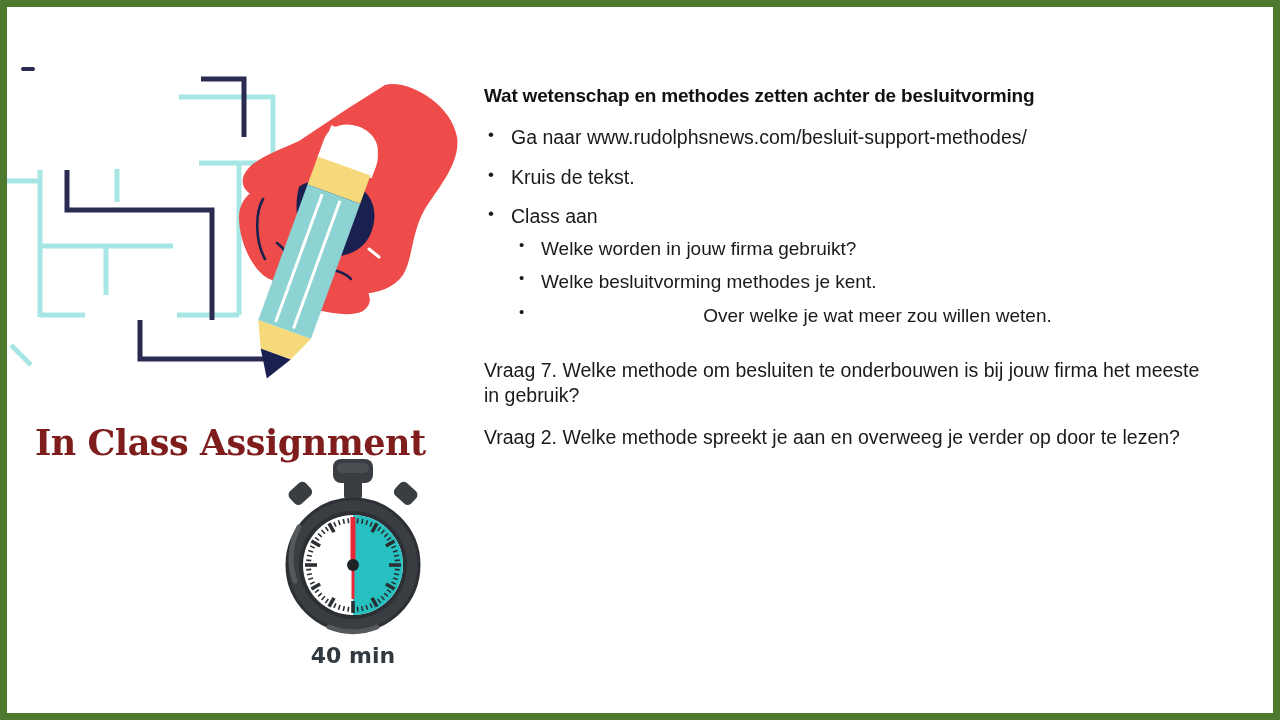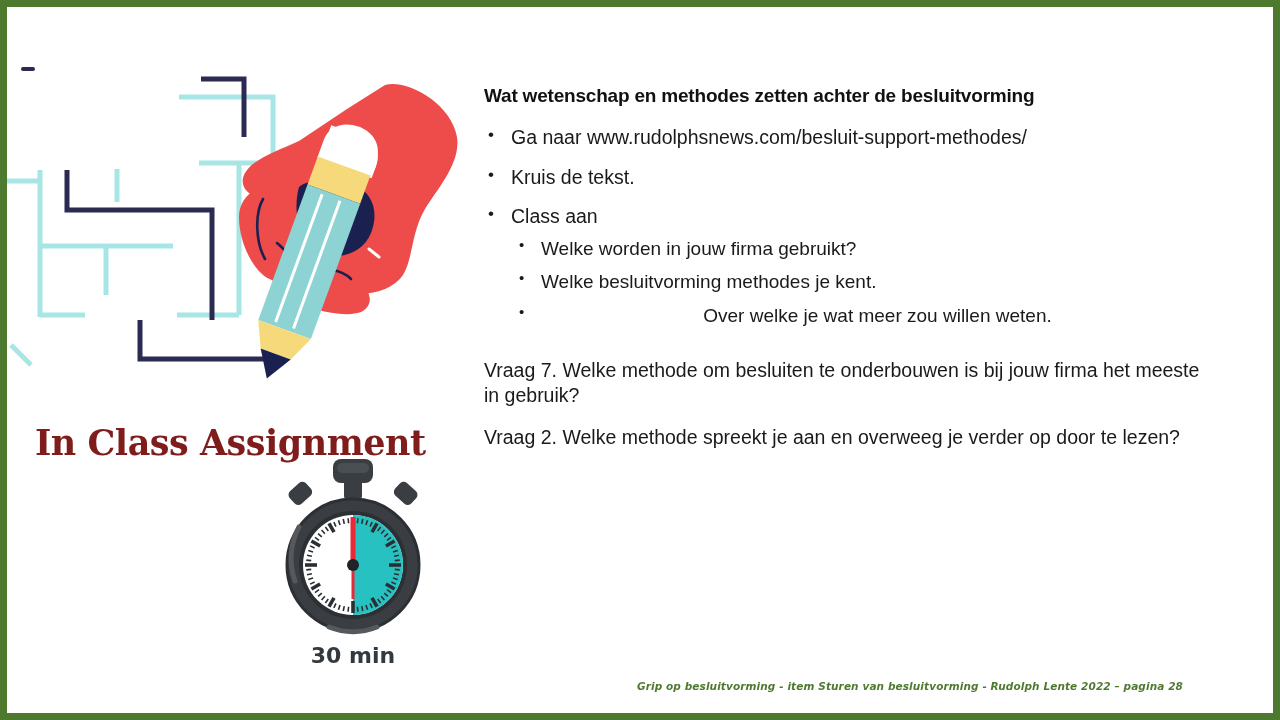--- a/index.html
+++ b/index.html
@@ -359,21 +359,21 @@
             <line x1="0" y1="-48" x2="0" y2="-38" transform="rotate(330)"></line>
           </g>
         </g>
 
         <rect x="85.5" y="62" width="5" height="50" fill="#E8293A"></rect>
         <rect x="86.5" y="110" width="3" height="34" fill="#E8293A"></rect>
         <circle cx="88" cy="110" r="6" fill="#1F2326"></circle>
       </svg>
     </div>
 
-    <div class="stopwatch-caption">30 min</div>
+    <div class="stopwatch-caption">40 min</div>
   </div>
 
   <div class="right-col">
 
     <h1 class="slide-title">Wat wetenschap en methodes zetten achter de besluitvorming</h1>
 
     <ul class="bullets">
       <li>
         <span>Ga naar www.rudolphsnews.com/besluit-support-methodes/</span>
       </li>
@@ -395,14 +395,13 @@
         </ul>
       </li>
     </ul>
 
     <div class="para-block">
       <p class="para">Vraag 7. Welke methode om besluiten te onderbouwen is bij jouw firma het meeste in gebruik?</p>
       <p class="para">Vraag 2. Welke methode spreekt je aan en overweeg je verder op door te lezen?</p>
     </div>
   </div>
 
-  <div class="footer-note">Grip op besluitvorming  - item Sturen van besluitvorming  - Rudolph Lente 2022 – pagina  28</div>
 </div>
 
 </body></html>

